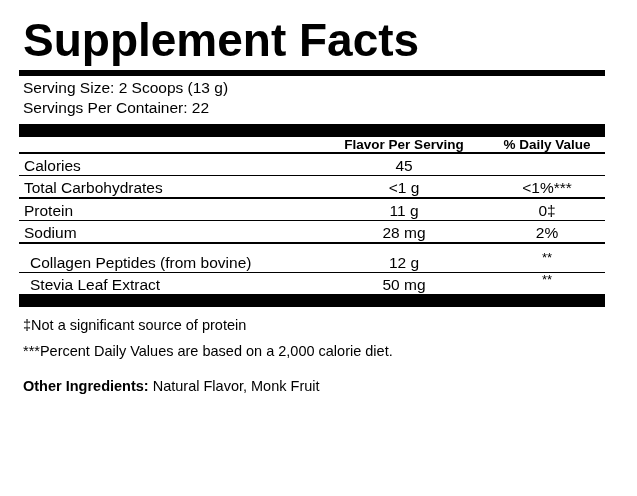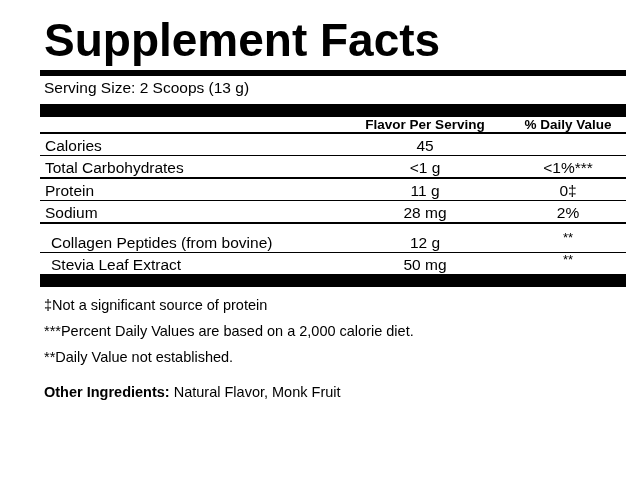--- a/index.html
+++ b/index.html
@@ -10,21 +10,21 @@
   }
   body {
     width: 637px;
     height: 496px;
     font-family: "Liberation Sans", sans-serif;
     color: #000000;
     overflow: hidden;
   }
   .panel {
     position: absolute;
-    left: 40px;
+    left: 19px;
     top: 14px;
     width: 586px;
   }
   .title {
     font-size: 46px;
     font-weight: bold;
     letter-spacing: 0px;
     line-height: 52px;
     margin: 0 0 4px 4px;
     white-space: nowrap;
@@ -96,20 +96,21 @@
 <body>
 
 <div class="panel">
 
   <div class="title">Supplement Facts</div>
 
   <div class="rule-heavy"></div>
 
   <div class="serving-lines">
     <div>Serving Size: 2 Scoops (13 g)</div>
+    <div>Servings Per Container: 22</div>
   </div>
 
   <div class="rule-thick"></div>
 
   <table class="facts">
     <tbody>
         <tr class="hdr-row">
       <th class="col-name"></th>
       <th class="col-amt">Flavor Per Serving</th>
       <th class="col-dv">% Daily Value</th>
@@ -185,21 +186,20 @@
       <td class="col-dv"><span class="star-sm">**</span></td>
     </tr>
   </tbody>
     </table>
 
   <div class="rule-thick"></div>
 
   <div class="footnotes">
     <div>‡Not a significant source of protein</div>
     <div>***Percent Daily Values are based on a 2,000 calorie diet.</div>
-    <div>**Daily Value not established.</div>
   </div>
 
   <div class="other">
     <b>Other Ingredients:</b>
     <span>Natural Flavor, Monk Fruit</span>
   </div>
 
 </div>
 
 </body></html>

